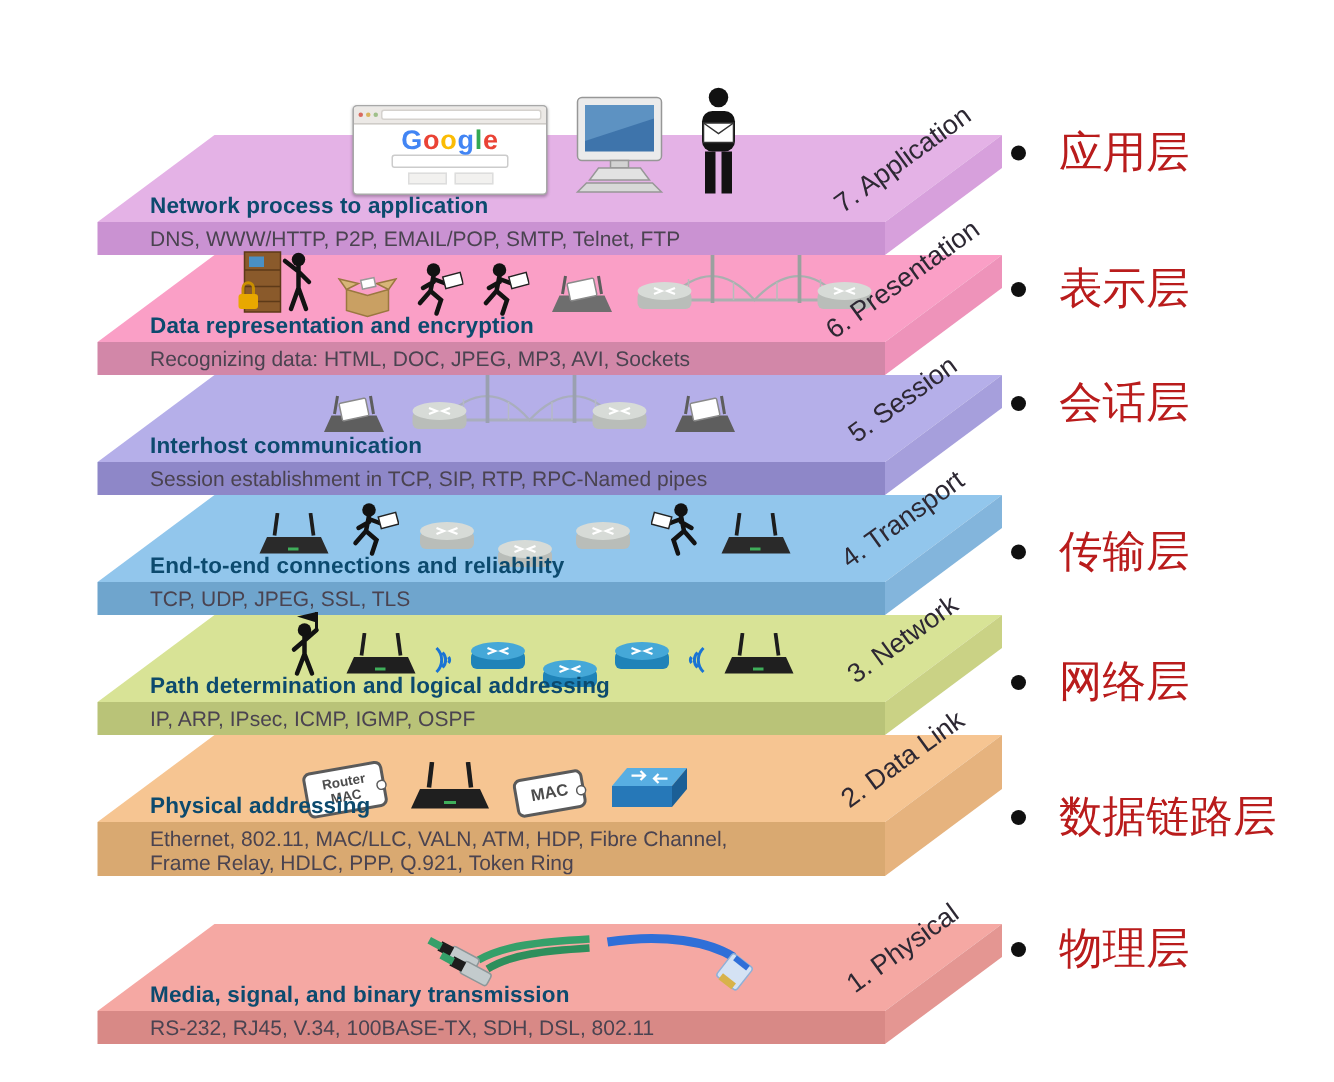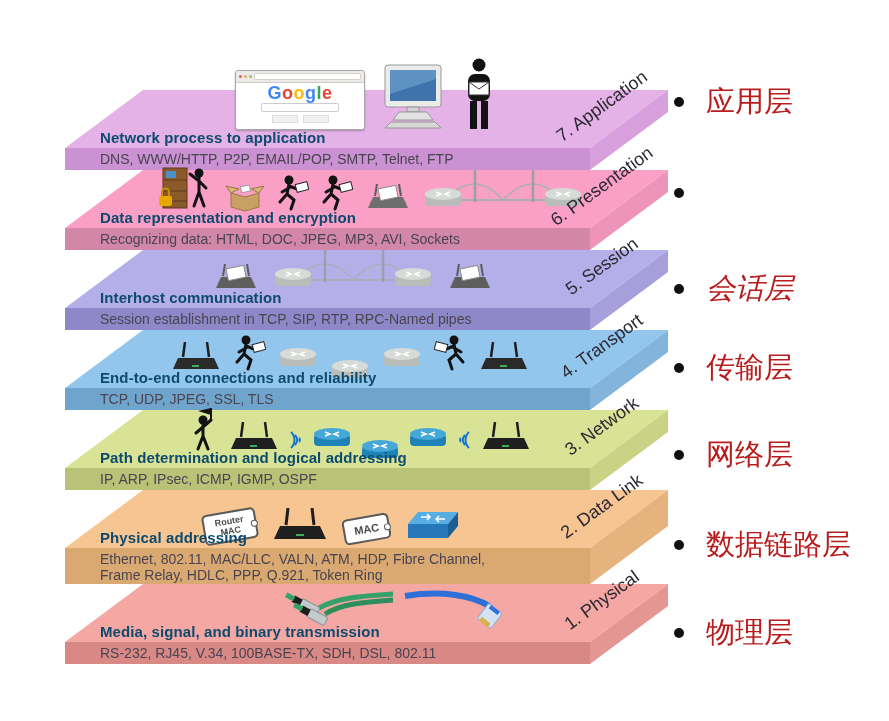--- a/index.html
+++ b/index.html
@@ -340,21 +340,21 @@
       </svg>
     </div>
     <div class="heading">Physical addressing</div>
     <div class="band double">
       <span>Ethernet, 802.11, MAC/LLC, VALN, ATM, HDP, Fibre Channel,</span>
       <span>Frame Relay, HDLC,  PPP, Q.921, Token Ring</span>
     </div>
     <div class="slant">2. Data Link</div>
   </div>
 
-  <div class="layer" style="top: 584px; height: 92px; --top: #f5a8a3; --front: #d88986; --side: #e49692;">
+  <div class="layer" style="top: 616px; height: 92px; --top: #f5a8a3; --front: #d88986; --side: #e49692;">
     <svg class="faces" width="612" height="80">
       <polygon class="f-top" points="78,0 603,0 525,58 0,58"></polygon>
       <polygon class="f-side" points="525,58 603,0 603,22 525,80"></polygon>
       <rect class="f-front" x="0" y="58" width="525" height="22"></rect>
     </svg>
     <div class="icons" style="left:210px;top:2px;height:46px;gap:8px;">
       <svg width="120" height="44">
         <path d="M118 6 C 85 8, 62 10, 44 20" stroke="#35a06a" stroke-width="5" fill="none"></path>
         <path d="M118 12 C 88 14, 66 16, 50 26" stroke="#2e8f5c" stroke-width="5" fill="none"></path>
         <g transform="rotate(28 36 24)">
@@ -383,22 +383,23 @@
     </div>
     <div class="slant">1. Physical</div>
   </div>
 
   <div class="zh-item" style="top:82px;">
     <span class="zh-bullet"></span>
     <span class="zh-label">应用层</span>
   </div>
   <div class="zh-item" style="top:173px;">
     <span class="zh-bullet"></span>
-  </div>
-  <div class="zh-item" style="top:269px;font-style:italic;">
+    <span class="zh-label">表示层</span>
+  </div>
+  <div class="zh-item" style="top:249px;">
     <span class="zh-bullet"></span>
     <span class="zh-label">会话层</span>
   </div>
   <div class="zh-item" style="top:435px;">
     <span class="zh-bullet"></span>
     <span class="zh-label">网络层</span>
   </div>
   <div class="zh-item" style="top:348px;">
     <span class="zh-bullet"></span>
     <span class="zh-label">传输层</span>

